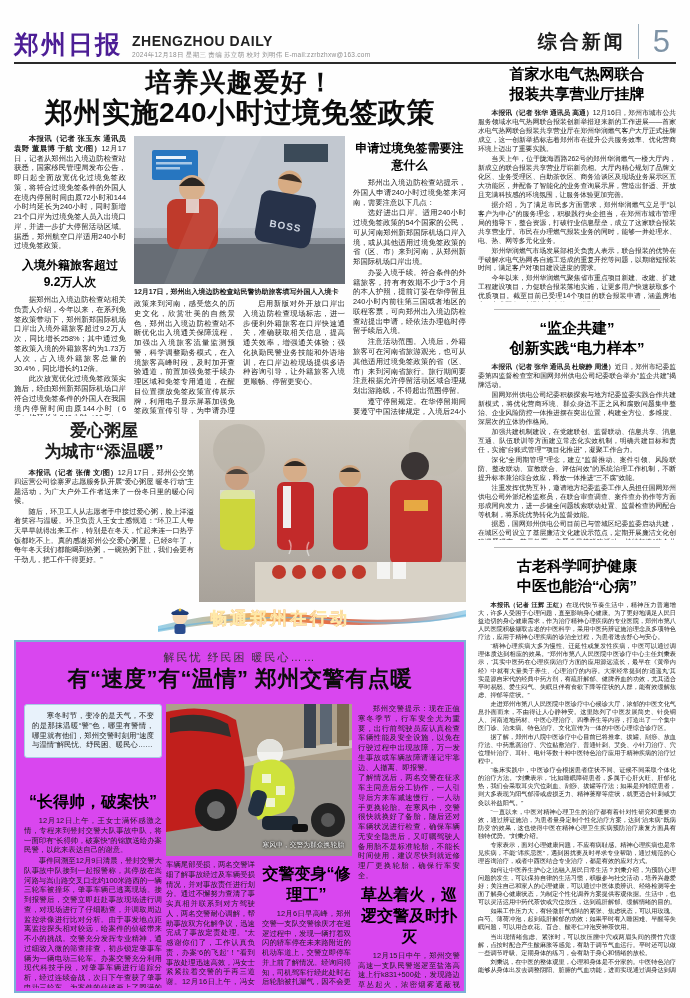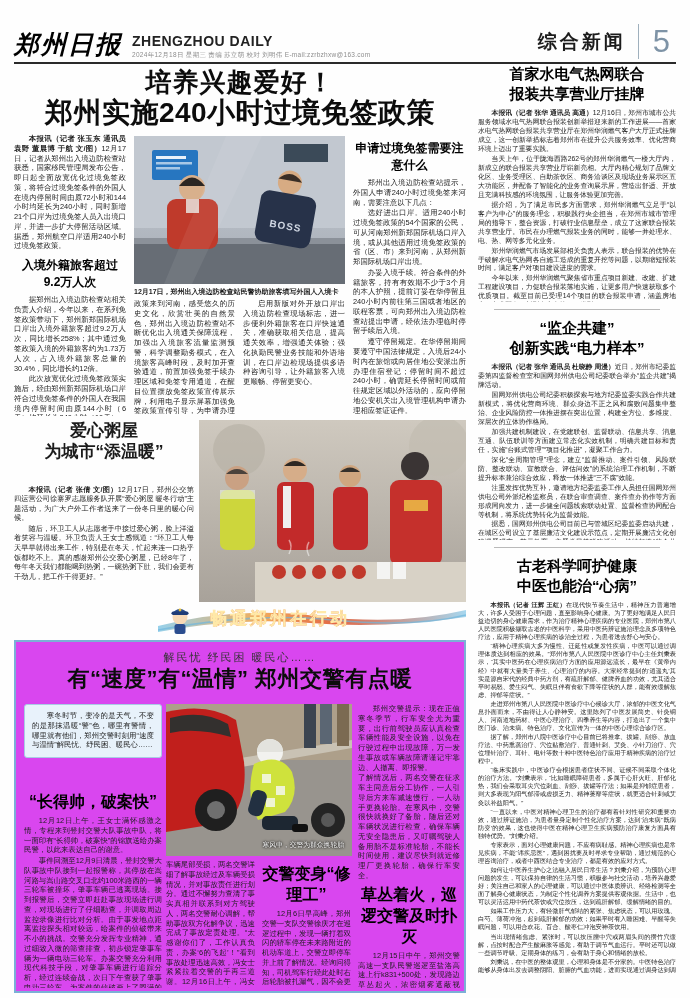--- a/index.html
+++ b/index.html
@@ -5,21 +5,21 @@
   * { box-sizing: border-box; margin: 0; padding: 0; }
   html,body { background:#e9e9e9; }
   .page {
     position: relative; width: 690px; height: 998px; margin: 0 auto;
     background: #fefefe; overflow: hidden;
     font-family: "Liberation Sans", "DejaVu Sans", sans-serif; color:#1b1b1b;
   }
   
   .masthead { position:absolute; left:14px; top:28px; width:662px; height:36px; border-bottom:2px solid #2a2a2a; }
   .logo { position:absolute; left:0; top:0; font-family:"DejaVu Serif","Liberation Serif",serif;
-          font-weight:bold; font-style:italic; font-size:25px; color:#000000; letter-spacing:2px; }
+          font-weight:bold; font-size:25px; color:#4c1d95; letter-spacing:2px; }
   .mast-info { position:absolute; left:118px; top:5px; }
   .mast-en { font-size:14px; font-weight:bold; color:#222; letter-spacing:.5px; }
   .mast-date { font-size:6.5px; color:#8d8d8d; margin-top:2px; letter-spacing:.3px; }
   .section-box { position:absolute; right:0; top:-4px; display:flex; align-items:center; }
   .section-name { font-size:19px; font-weight:bold; color:#1c1c1c; letter-spacing:3px; margin-right:12px; }
   .page-num { font-size:31px; color:#7e93a6; border-left:1px solid #9fb0bd; padding:2px 6px 2px 14px; line-height:1; }
   
   .t { text-indent:2em; text-align:justify; color:#1c1c1c; }
   .byl { font-weight:bold; }
   .subhead-md { font-size:12px; font-weight:bold; text-align:center; color:#000; margin:6px 0 4px; text-indent:0; }
@@ -30,21 +30,21 @@
   .main-row { position:absolute; left:14px; top:134px; width:452px; height:282px; }
   .main-row p.t { font-size:7.4px; line-height:1.32; margin-bottom:1px; }
   .mc1 { position:absolute; left:0; top:0; width:112px; height:282px; overflow:hidden; }
   .photo1 { position:absolute; left:120px; top:2px; width:211px; height:148px; }
   .cap1 { position:absolute; left:120px; top:153px; width:214px; font-size:7px; font-weight:bold; white-space:nowrap; overflow:hidden; }
   .mc2 { position:absolute; left:120px; top:165px; width:101px; height:117px; overflow:hidden; }
   .mc3 { position:absolute; left:229px; top:165px; width:102px; height:117px; overflow:hidden; }
   .mc4 { position:absolute; left:339px; top:0; width:113px; height:282px; overflow:hidden; }
   
   .porridge { position:absolute; left:14px; top:420px; width:180px; height:184px; overflow:hidden; }
-  .porridge h2 { font-size:17px; font-weight:bold; text-align:center; line-height:1.25; margin-bottom:22px; }
+  .porridge h2 { font-size:17px; font-weight:bold; text-align:center; line-height:1.25; margin-bottom:5px; }
   .porridge p.t { font-size:7.2px; line-height:1.33; margin-bottom:1px; }
   .photo2 { position:absolute; left:199px; top:420px; width:267px; height:182px; }
   
   .banner { position:absolute; left:158px; top:602px; width:308px; height:34px; }
   
   .tbox { position:absolute; left:14px; top:640px; width:452px; height:353px; border:2px solid #7cb0d6; background:#d946ef; }
   .tbox p.t { font-size:7.4px; line-height:1.32; margin-bottom:1px; }
   .kicker { position:absolute; left:0; top:8px; width:100%; text-align:center; font-size:11px; color:#333; letter-spacing:2px; }
   .t-headline { position:absolute; left:0; top:22px; width:100%; text-align:center; font-size:22px; font-weight:bold; color:#0c0c0c; letter-spacing:.5px; }
   .introbox { position:absolute; left:8px; top:62px; width:138px; padding:6px 7px; background:#e8f2fb; border:1px solid #a9cbe4; border-radius:3px; }
@@ -135,20 +135,21 @@
       <p class="t" style="text-indent:0">政策来到河南，感受悠久的历史文化，欣赏壮美的自然景色，郑州出入境边防检查站不断优化出入境通关保障流程，加强出入境旅客流量监测预警，科学调整勤务模式，在入境旅客高峰时段，及时加开查验通道，前置加强免签手续办理区域和免签专用通道，在醒目位置摆放免签政策宣传展示牌，利用电子显示屏幕加强免签政策宣传引导，为申请办理免签手续的旅客提供便捷高效服务。</p>
     </div>
     <div class="mc3">
       <p class="t">启用新版对外开放口岸出入境边防检查现场标志，进一步便利外籍旅客在口岸快速通关，准确获取相关信息，提高通关效率，增强通关体验；强化执勤民警业务技能和外语培训，在口岸边检现场提供多语种咨询引导，让外籍旅客入境更顺畅、停留更安心。</p>
     </div>
     <div class="mc4">
       <div class="subhead-md">申请过境免签需要注意什么</div>
       <p class="t">郑州出入境边防检查站提示，外国人申请240小时过境免签来河南，需要注意以下几点：</p>
       <p class="t">选好进出口岸。适用240小时过境免签政策的54个国家的公民，可从河南郑州新郑国际机场口岸入境，或从其他适用过境免签政策的省（区、市）来到河南，从郑州新郑国际机场口岸出境。</p>
       <p class="t">办妥入境手续。符合条件的外籍旅客，持有有效期不少于3个月的本人护照，提前订妥在华停留且240小时内前往第三国或者地区的联程客票，可向郑州出入境边防检查站提出申请，经依法办理临时停留手续后入境。</p>
+      <p class="t">注意活动范围。入境后，外籍旅客可在河南省旅游观光，也可从其他适用过境免签政策的省（区、市）来到河南省旅行。旅行期间要注意根据允许停留活动区域合理规划出游路线，不得超出范围停留。</p>
       <p class="t">遵守停留规定。在华停留期间要遵守中国法律规定，入境后24小时内在旅馆或向居住地公安派出所办理住宿登记；停留时间不超过240小时，确需延长停留时间或前往规定区域以外活动的，应向停留地公安机关出入境管理机构申请办理相应签证证件。</p>
     </div>
   </div>
 
   <div class="porridge">
     <h2>
       <span>爱心粥屋</span><br>
       <span>为城市“添温暖”</span>
     </h2>
     <p class="t"><b class="byl">本报讯（记者 张倩 文/图）</b><span>12月17日，郑州公交第四运营公司徐寨罗志愿服务队开展“爱心粥屋 暖冬行动”主题活动，为广大户外工作者送来了一份冬日里的暖心问候。</span></p>

